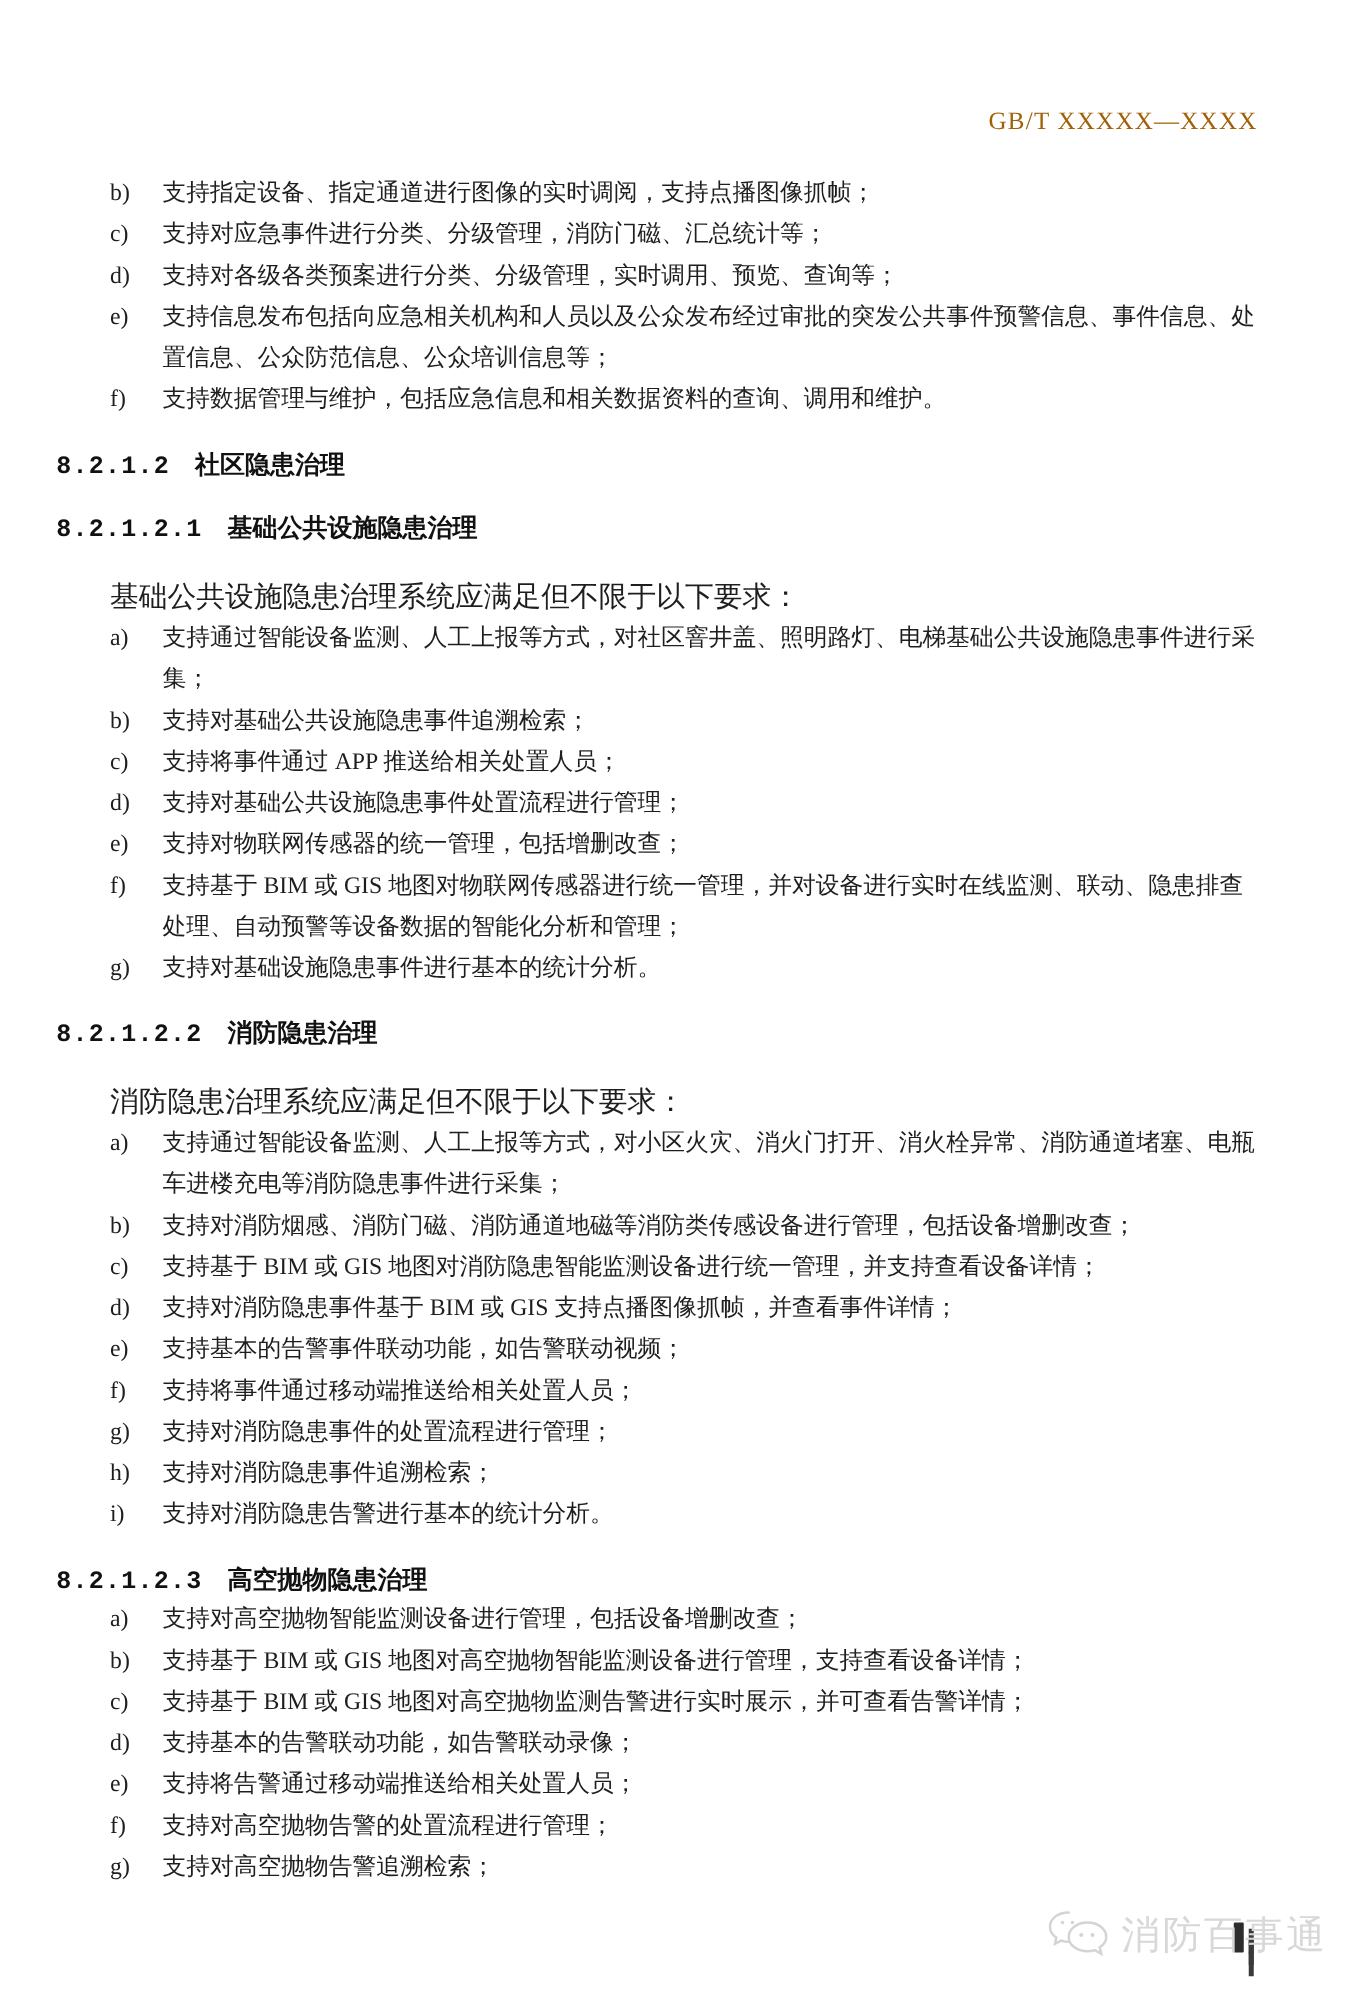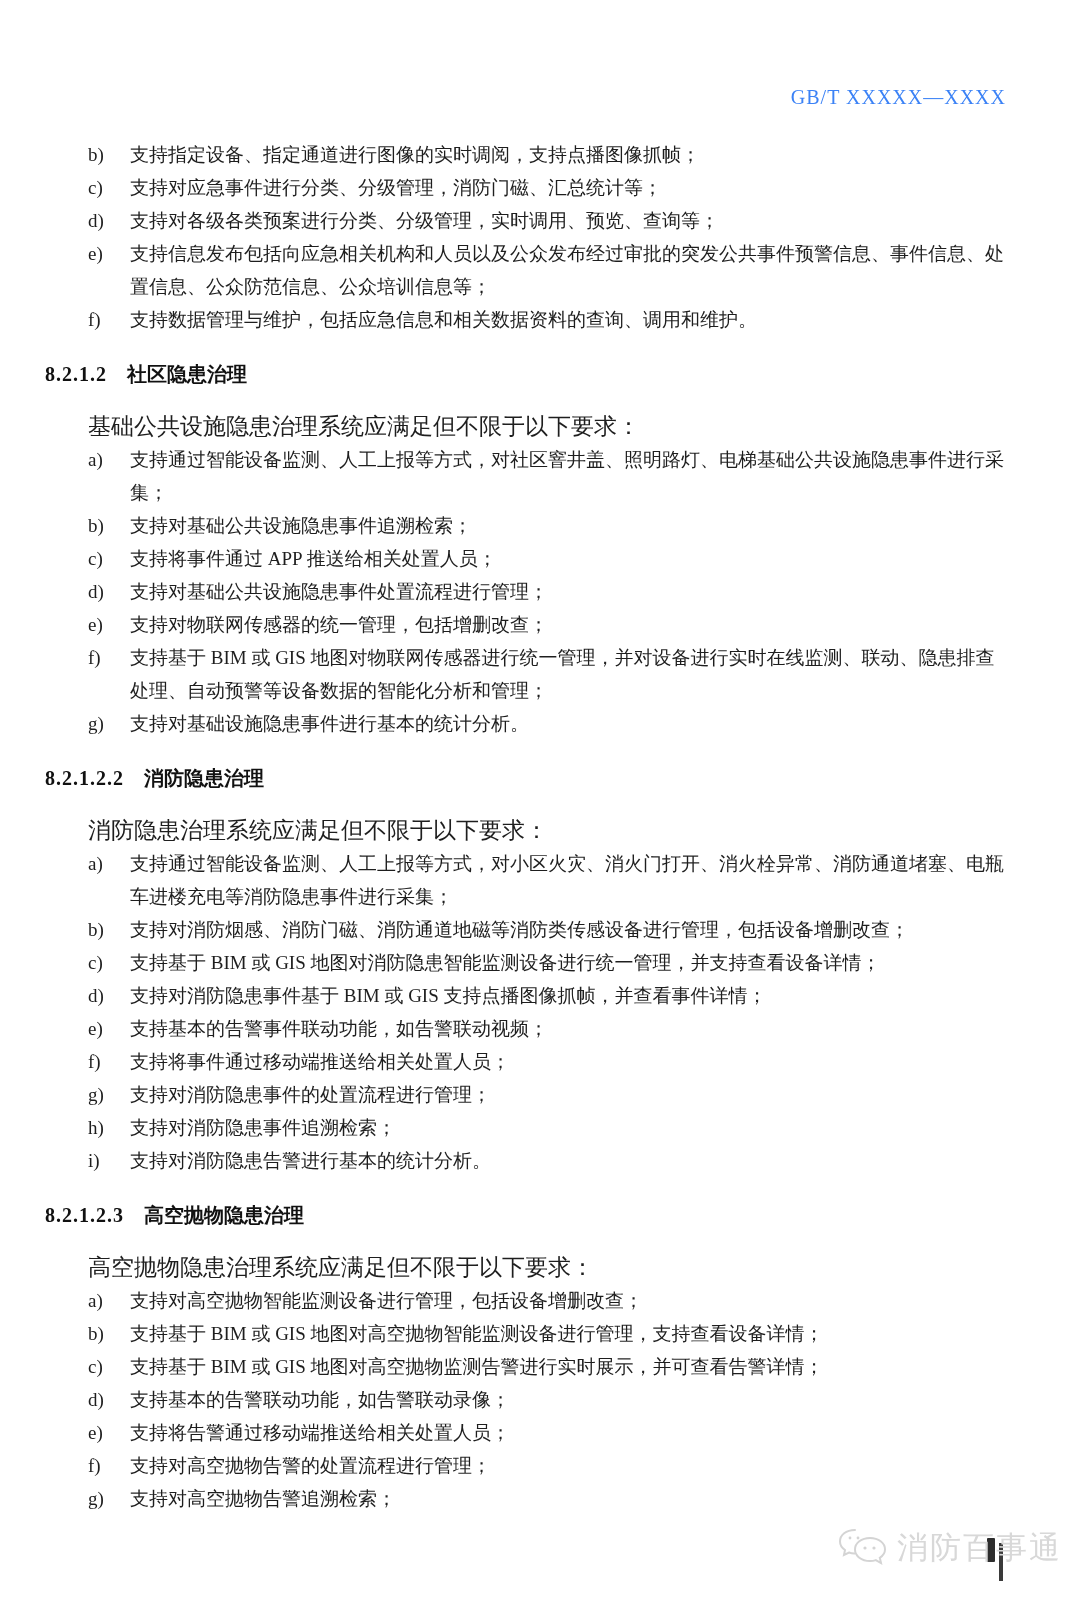--- a/index.html
+++ b/index.html
@@ -11,21 +11,21 @@
     font-family: "Liberation Serif", "DejaVu Serif", serif;
     color: #1e1e1e;
     overflow: hidden;
   }
   .doc-header {
     position: absolute;
     top: 86px;
     right: 74px;
     font-size: 20px;
     letter-spacing: 1px;
-    color: #3b82f6;
+    color: #a16207;
     font-family: "Liberation Serif", "DejaVu Serif", serif;
   }
   .content {
     position: absolute;
     top: 138px;
     left: 45px;
     right: 73px;
   }
   .list { margin-left: 43px; }
   .li {
@@ -33,21 +33,21 @@
     font-size: 19px;
     line-height: 33px;
   }
   .li-label { flex: none; width: 42px; }
   .li-text { flex: 1; }
   .sec-heading {
     display: flex;
     align-items: flex-start;
     gap: 20px;
     margin: 25px 0 0 0;
-    font-family: Liberation Serif, serif;
+    font-family: Liberation Mono, monospace;
     font-size: 20px;
     line-height: 26px;
     color: #111111;
   }
   .sec-num { font-weight: 600; letter-spacing: 1px; }
   .sec-title { font-weight: 700; }
   .intro {
     margin: 23px 0 0 43px;
     font-size: 23px;
     line-height: 33px;
@@ -111,20 +111,24 @@
         <span class="li-label">f)</span>
         <span class="li-text">支持数据管理与维护，包括应急信息和相关数据资料的查询、调用和维护。</span>
       </div>
     </div>
 
     <div class="sec-heading">
       <span class="sec-num">8.2.1.2</span>
       <span class="sec-title">社区隐患治理</span>
     </div>
 
+    <div class="sec-heading">
+      <span class="sec-num">8.2.1.2.1</span>
+      <span class="sec-title">基础公共设施隐患治理</span>
+    </div>
     <p class="intro">基础公共设施隐患治理系统应满足但不限于以下要求：</p>
     <div class="list">
       <div class="li">
         <span class="li-label">a)</span>
         <span class="li-text">支持通过智能设备监测、人工上报等方式，对社区窨井盖、照明路灯、电梯基础公共设施隐患事件进行采集；</span>
       </div>
       <div class="li">
         <span class="li-label">b)</span>
         <span class="li-text">支持对基础公共设施隐患事件追溯检索；</span>
       </div>
@@ -191,21 +195,20 @@
       <div class="li">
         <span class="li-label">i)</span>
         <span class="li-text">支持对消防隐患告警进行基本的统计分析。</span>
       </div>
     </div>
 
     <div class="sec-heading">
       <span class="sec-num">8.2.1.2.3</span>
       <span class="sec-title">高空抛物隐患治理</span>
     </div>
-    <p class="intro">高空抛物隐患治理系统应满足但不限于以下要求：</p>
     <div class="list">
       <div class="li">
         <span class="li-label">a)</span>
         <span class="li-text">支持对高空抛物智能监测设备进行管理，包括设备增删改查；</span>
       </div>
       <div class="li">
         <span class="li-label">b)</span>
         <span class="li-text">支持基于 BIM 或 GIS 地图对高空抛物智能监测设备进行管理，支持查看设备详情；</span>
       </div>
       <div class="li">

